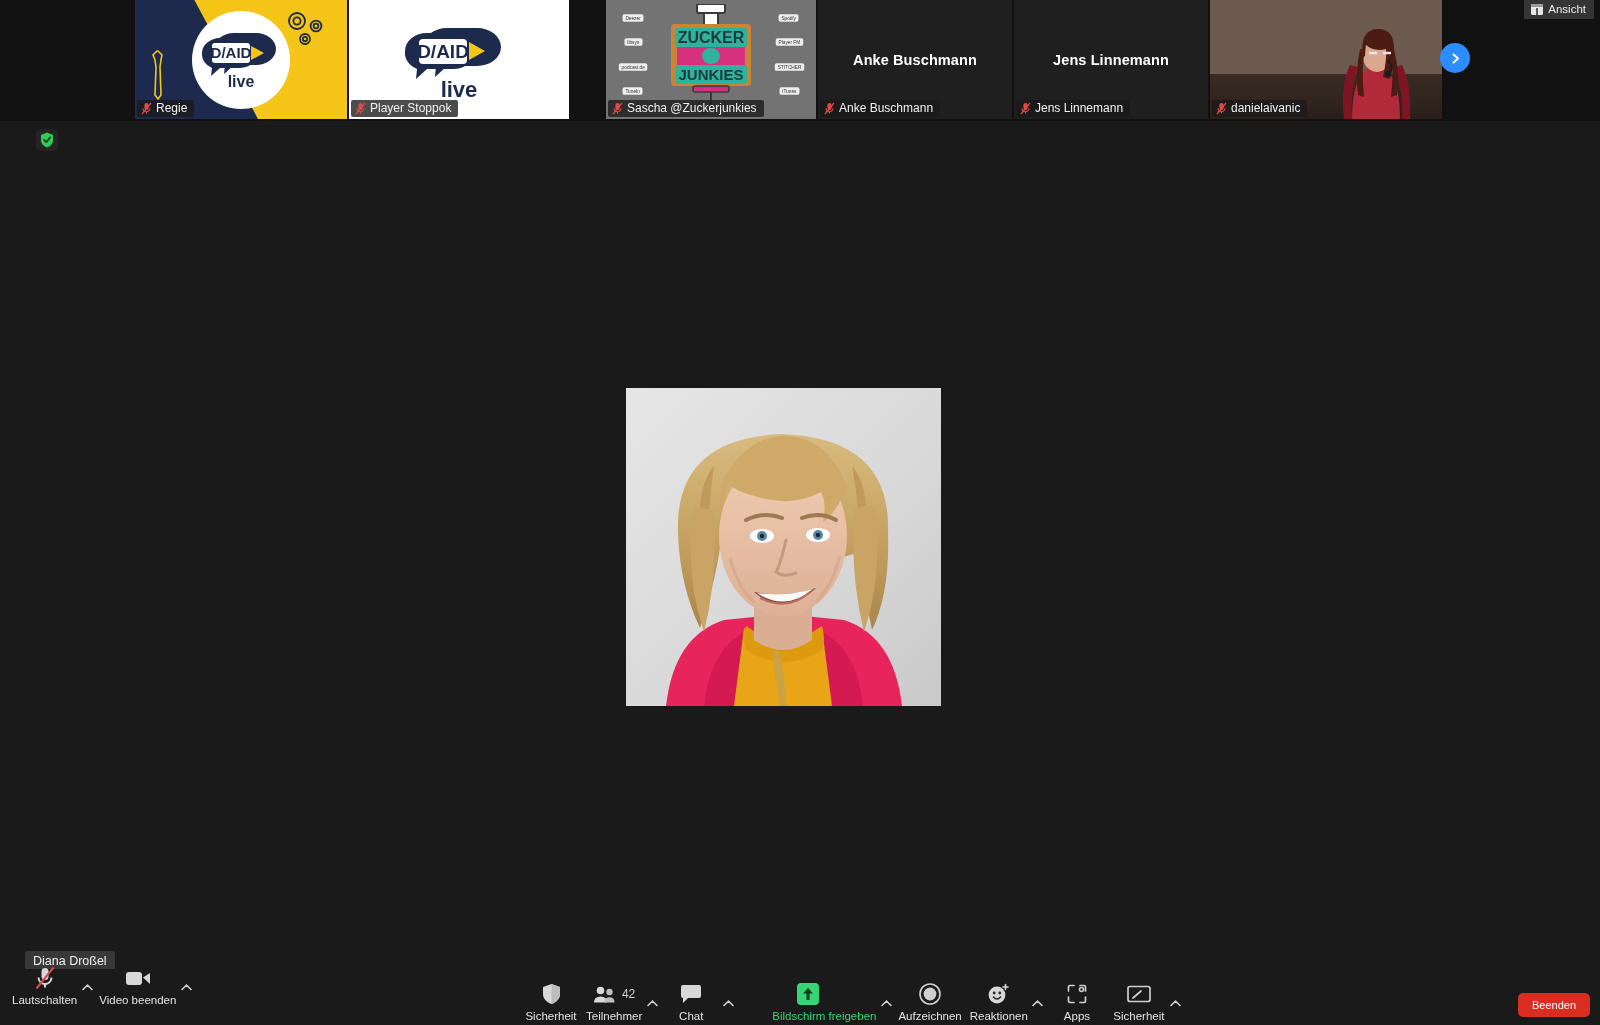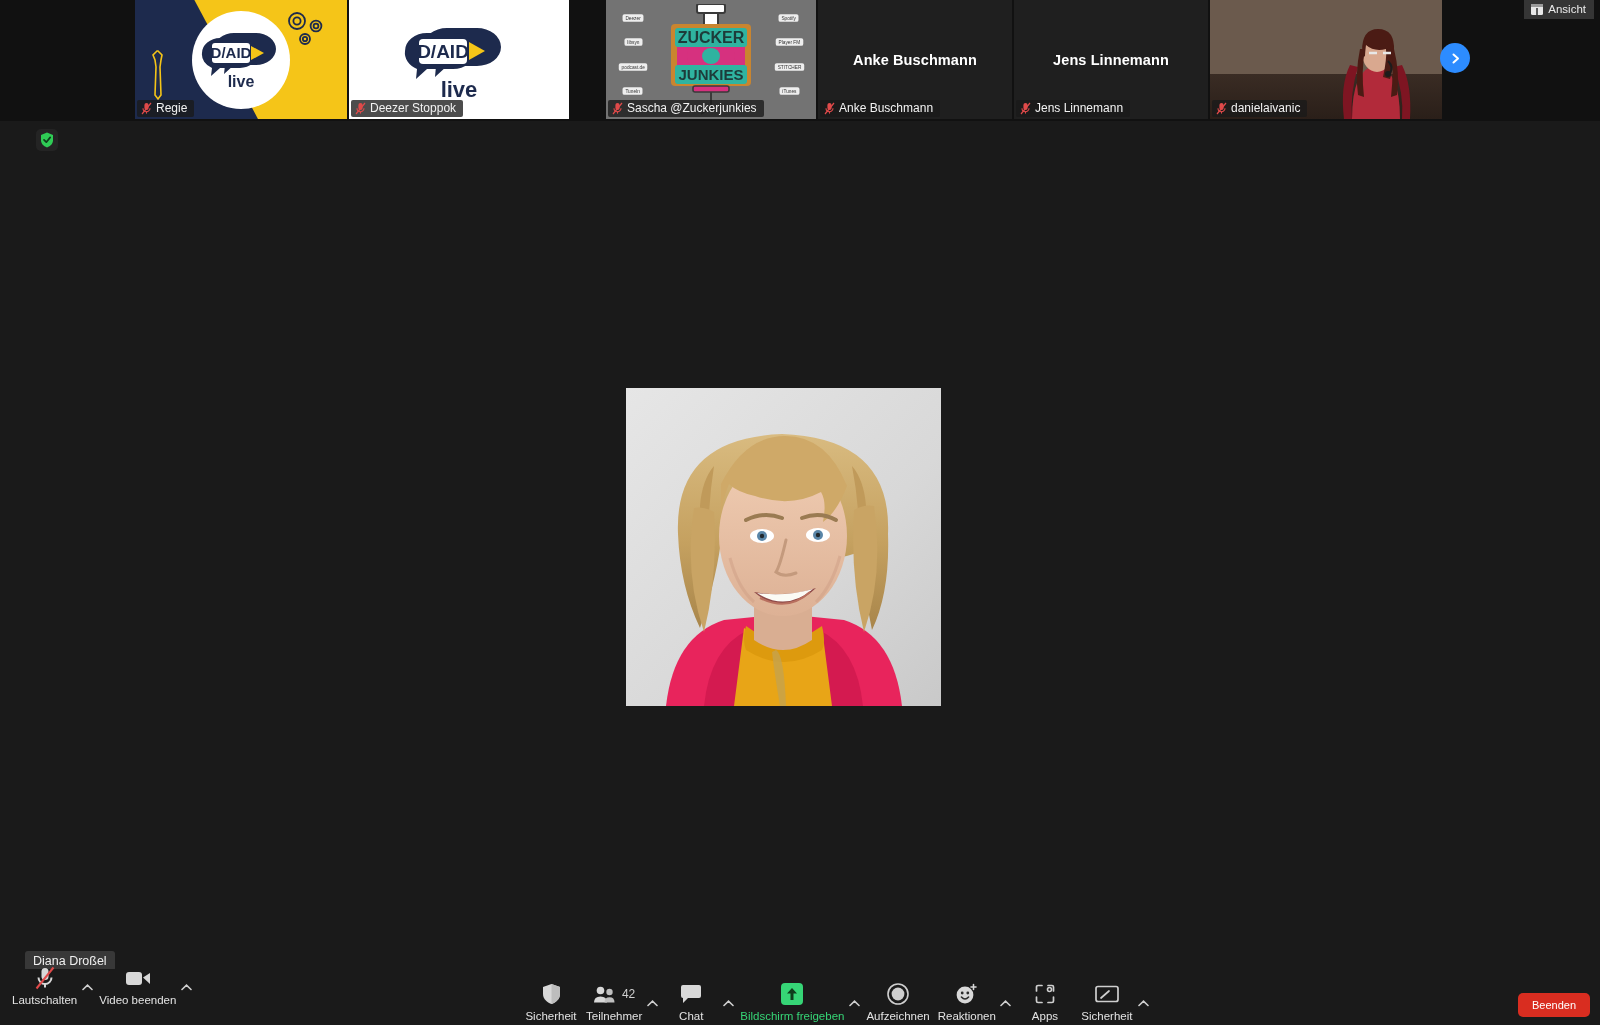--- a/index.html
+++ b/index.html
@@ -227,21 +227,21 @@
     justify-content: center;
     position: relative;
   }
   .tb-label {
     color: #e3e3e3;
     font-size: 11.5px;
     margin-top: 3px;
     white-space: nowrap;
     line-height: 13px;
   }
-  .tb-label.green { color: #36d576; }
+  .tb-label.green { color: #36d576; margin-left: 32px; }
   .chev {
     width: 16px;
     align-self: flex-end;
     margin: 0 0 16px -2px;
     display: flex;
     justify-content: center;
     cursor: pointer;
   }
   .count-badge {
     color: #cfcfcf;
@@ -323,21 +323,21 @@
         </svg>
         <div class="tile-name">
           <span class="mic-muted">
             <svg viewBox="0 0 11 13" width="11" height="13">
               <rect x="3.4" y="1" width="4.2" height="7" rx="2.1" fill="#e04a4a"></rect>
               <path d="M2 6.2 a3.5 3.5 0 0 0 7 0" fill="none" stroke="#e04a4a" stroke-width="1.1"></path>
               <line x1="5.5" y1="9.4" x2="5.5" y2="11.6" stroke="#e04a4a" stroke-width="1.1"></line>
               <line x1="1" y1="12" x2="10" y2="1" stroke="#e04a4a" stroke-width="1.2"></line>
             </svg>
           </span>
-          <span class="nm">Deezer Stoppok</span>
+          <span class="nm">Player Stoppok</span>
         </div>
       </div>
 
       <div class="tile t-sascha">
         <div class="zj-col left">
           <span class="zj-chip">Deezer</span>
           <span class="zj-chip">libsyn</span>
           <span class="zj-chip">podcast.de</span>
           <span class="zj-chip">TuneIn</span>
         </div>

